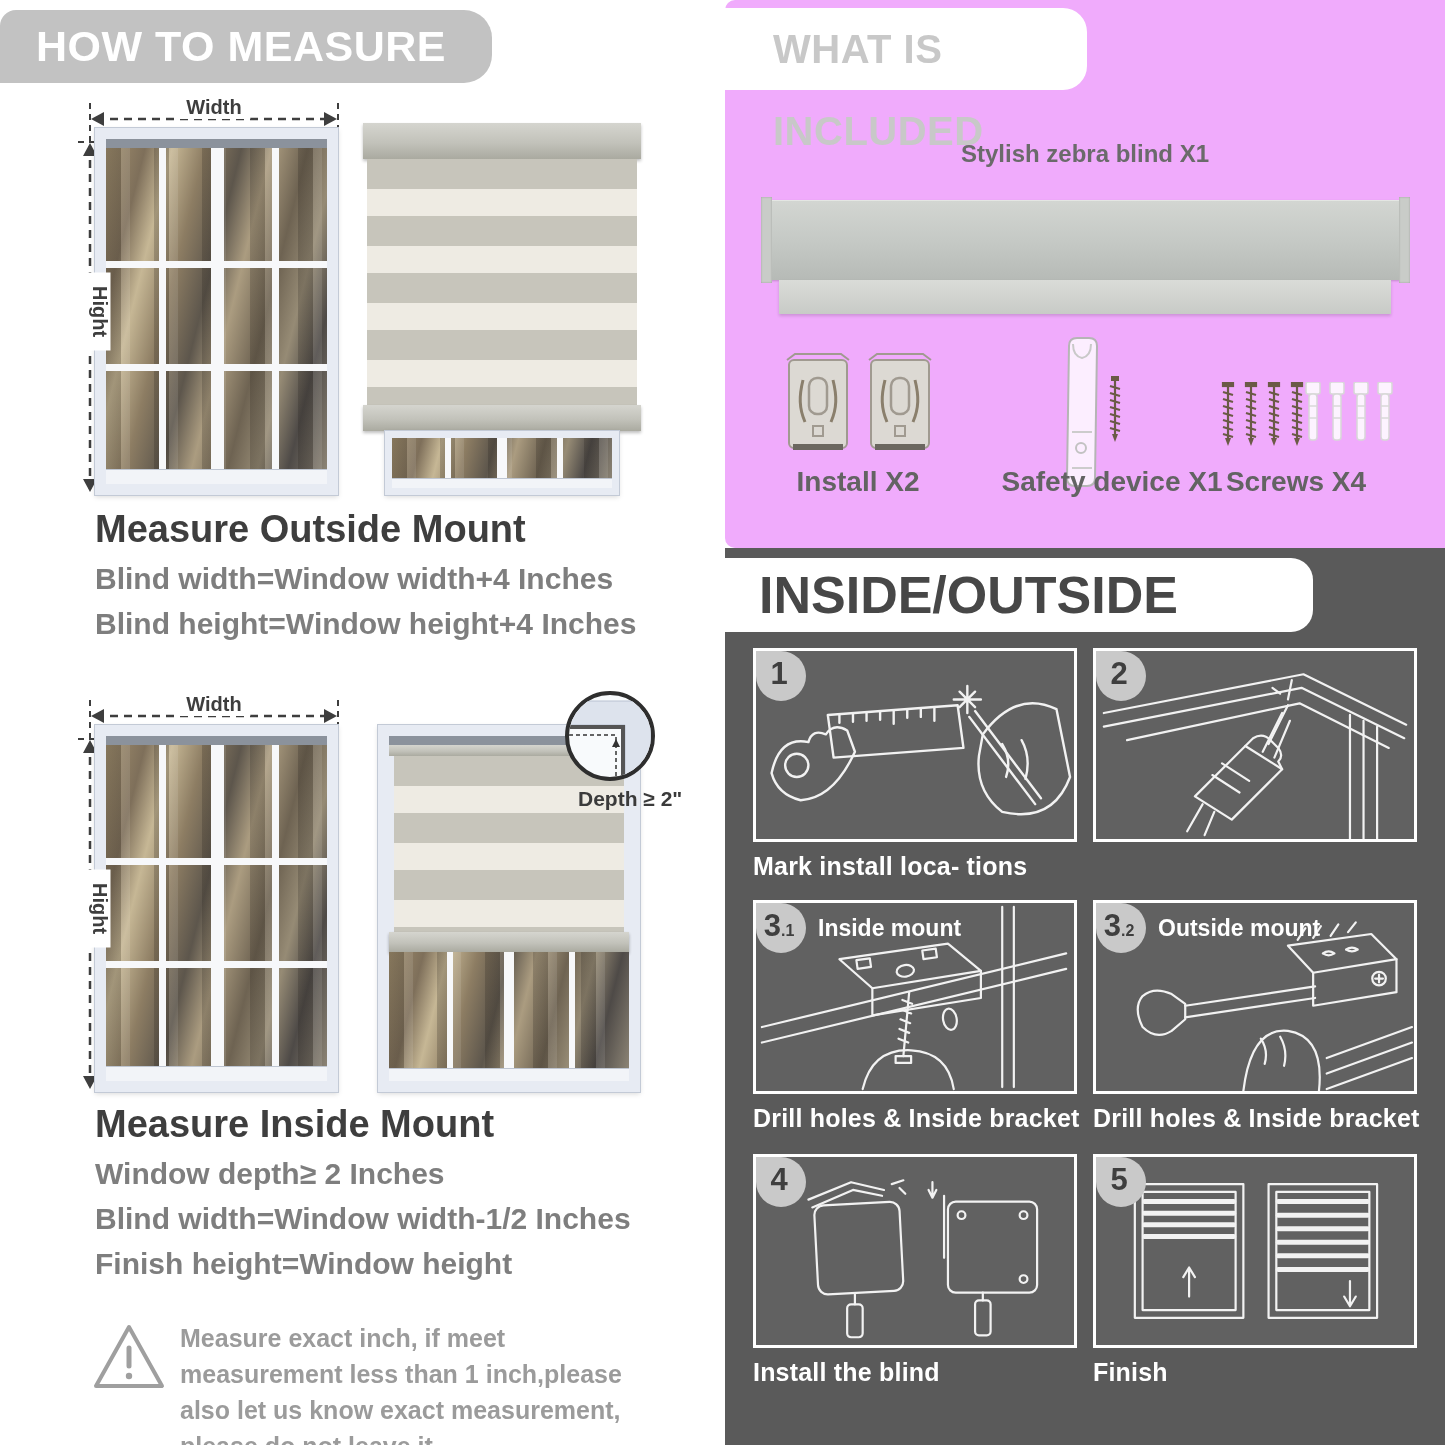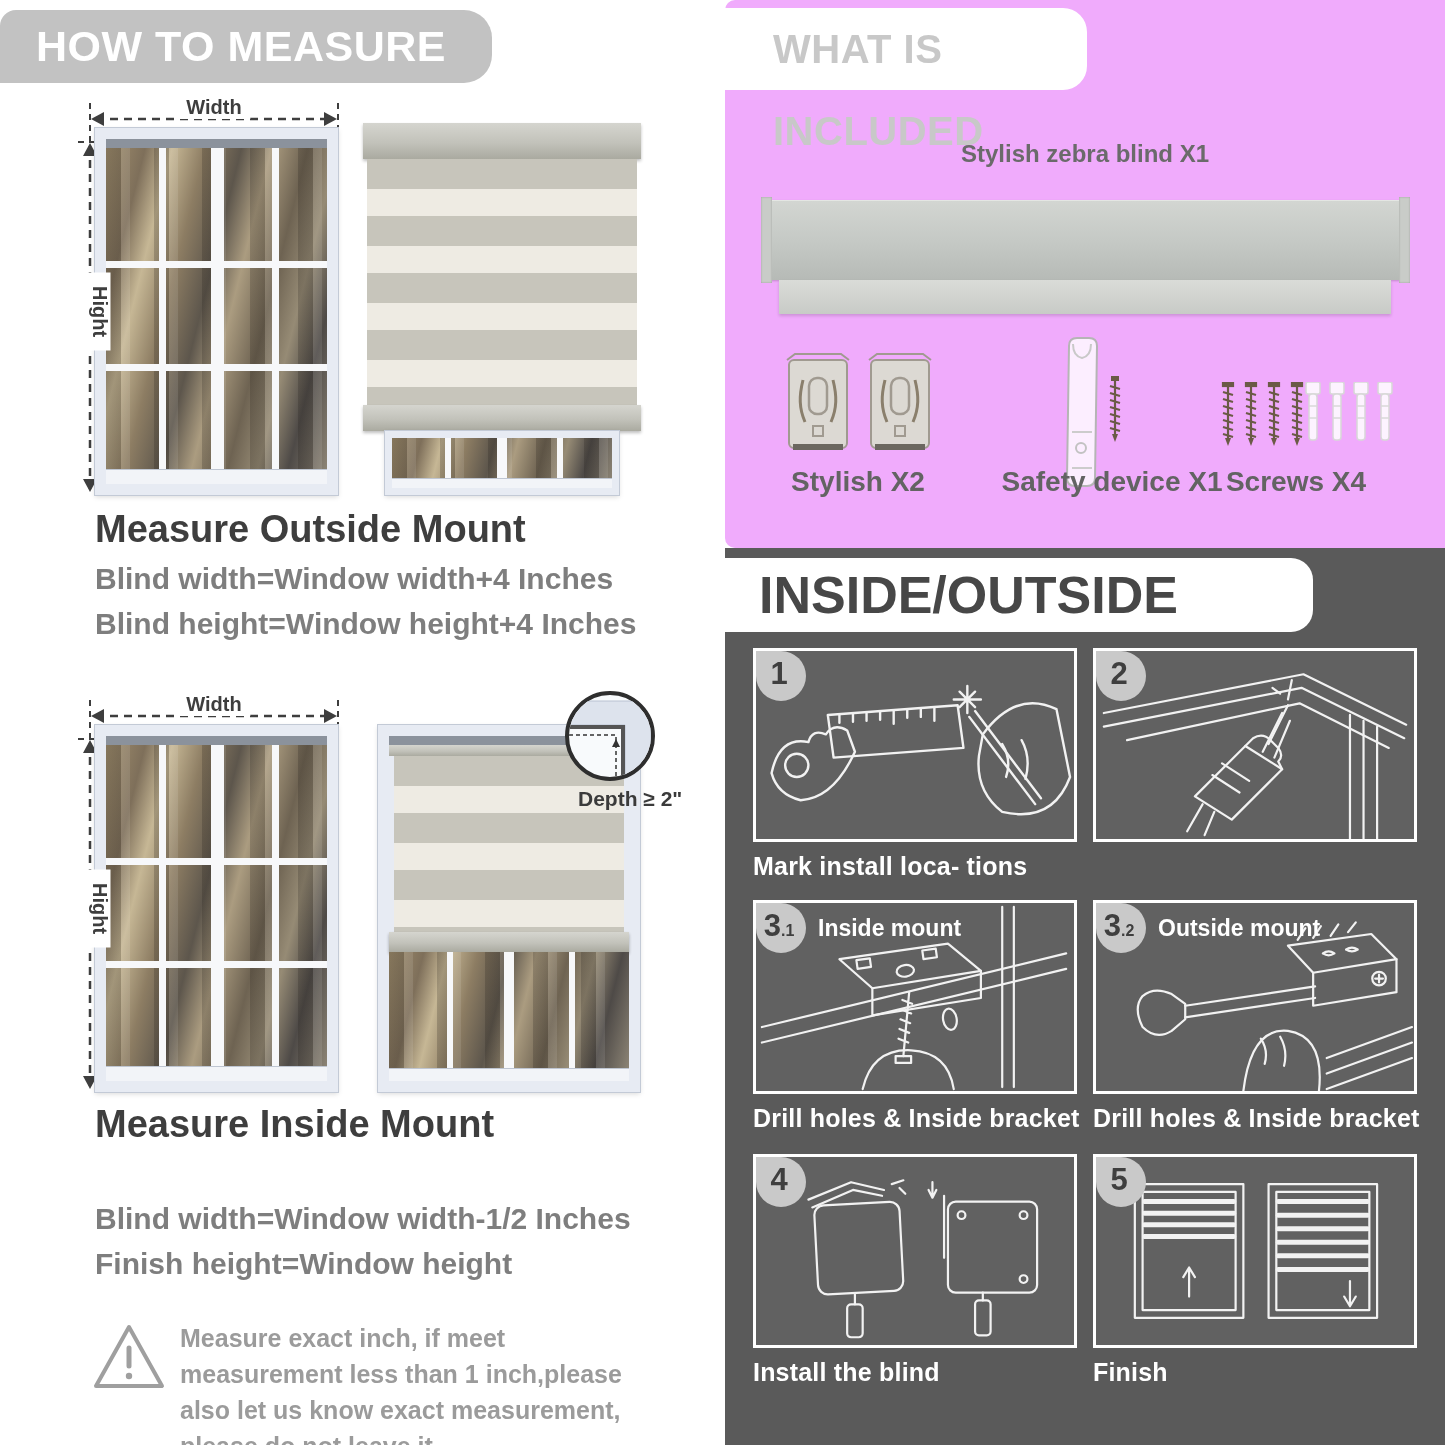--- a/index.html
+++ b/index.html
@@ -169,20 +169,21 @@
     <svg width="82" height="82" viewBox="0 0 82 82">
       <path d="M0,6 L82,6 L82,82 L56,82 L56,30 L0,30 Z" fill="#dde3ed" stroke="#b9c2d2" stroke-width="1"></path>
       <polyline points="0,32 54,32 54,82" fill="none" stroke="#555555" stroke-width="4"></polyline>
       <polyline points="0,40 47,40 47,82" fill="none" stroke="#333333" stroke-width="1.5" stroke-dasharray="4 3"></polyline>
       <polygon points="47,44 43,52 51,52" fill="#333333"></polygon>
     </svg>
   </div>
   <div class="abs" style="left:578px;top:787px;color:#3b3b3b;font-size:21px;font-weight:bold;">Depth ≥ 2"</div>
 
   <div class="abs sec-title" style="left:95px;top:1103px;">Measure Inside Mount</div>
+  <div class="abs sec-line" style="left:95px;top:1157px;">Window depth≥ 2 Inches</div>
   <div class="abs sec-line" style="left:95px;top:1202px;">Blind width=Window width-1/2 Inches</div>
   <div class="abs sec-line" style="left:95px;top:1247px;">Finish height=Window height</div>
 
   <svg class="abs" style="left:92px;top:1322px;" width="74" height="70" viewBox="0 0 74 70">
     <polygon points="37,5 70,64 4,64" fill="none" stroke="#9f9f9f" stroke-width="4" stroke-linejoin="round"></polygon>
     <line x1="37" y1="26" x2="37" y2="44" stroke="#9f9f9f" stroke-width="5" stroke-linecap="round"></line>
     <circle cx="37" cy="54" r="3.2" fill="#9f9f9f"></circle>
   </svg>
   <div class="abs warn-text" style="left:180px;top:1320px;width:468px;">Measure exact inch, if meet measurement less than 1 inch,please also let us know exact measurement, please do not leave it</div>
 
@@ -275,21 +276,21 @@
           </g>
         <g transform="translate(82,0)">
             <rect x="-7" y="0" width="14" height="12" rx="2"></rect>
             <rect x="-4" y="12" width="8" height="46" rx="3"></rect>
             <line x1="-4" y1="24" x2="4" y2="24"></line>
             <line x1="-4" y1="36" x2="4" y2="36"></line>
           </g>
       </g>
     </svg>
 
-    <div class="abs item-label" style="left:23px;top:466px;width:220px;">Stylish X2</div>
+    <div class="abs item-label" style="left:23px;top:466px;width:220px;">Install X2</div>
     <div class="abs item-label" style="left:262px;top:466px;width:250px;">Safety device X1</div>
     <div class="abs item-label" style="left:466px;top:466px;width:210px;">Screws X4</div>
   </div>
 
   <div class="abs right-dark">
     <div class="abs mount-banner">INSIDE/OUTSIDE MOUNT</div>
 
     <div class="panel" style="left:28px;top:100px;">
       <svg class="step-art" viewBox="0 0 324 194">
         <g stroke="#f2f2f2" stroke-width="2.4" fill="none" stroke-linecap="round" stroke-linejoin="round">

